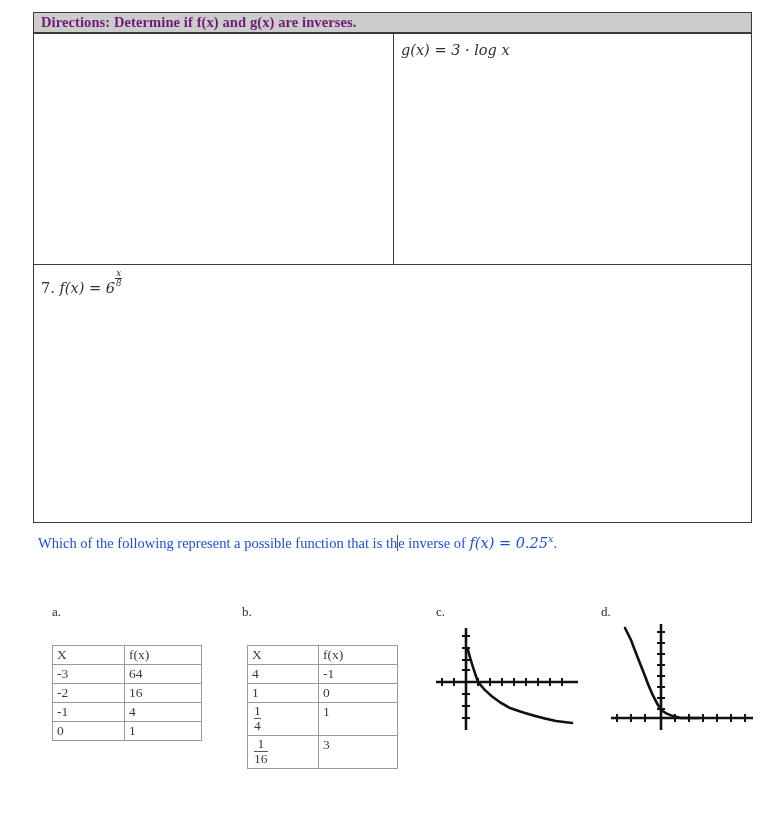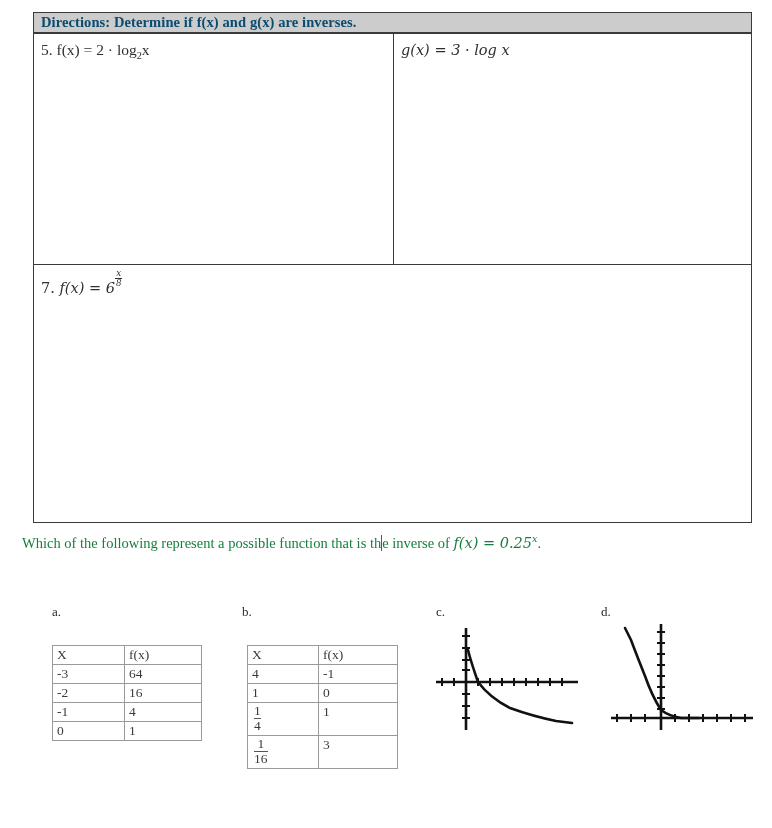--- a/index.html
+++ b/index.html
@@ -33,21 +33,21 @@
     height: 21px;
     display: flex;
     align-items: center;
     padding-left: 7px;
     box-sizing: border-box;
   }
   .ws-header-text {
     font-weight: bold;
     font-size: 14.5px;
     letter-spacing: 0.1px;
-    color: #0c4a6e;
+    color: #701a75;
     white-space: nowrap;
   }
   .cell {
     box-sizing: border-box;
     padding: 5px 0 0 7px;
     overflow: hidden;
   }
   .cell-5 {
     width: 360px;
     height: 230px;
@@ -90,25 +90,25 @@
     text-align: center;
     position: relative;
     top: -1px;
   }
   .frac .fr-n { display: block; padding: 0 1px; }
   .frac .fr-d { display: block; border-top: 1px solid #2f2f2f; padding: 0 1px; }
 
   
   .question {
     position: absolute;
-    left: 22px;
+    left: 38px;
     top: 535px;
     font-size: 14.5px;
     white-space: nowrap;
-    color: #15803d;
+    color: #1d4ed8;
   }
   .question .mi {
     font-family: "DejaVu Serif", serif;
     font-style: italic;
   }
   .caret {
     display: inline-block;
     width: 1px;
     height: 16px;
     background: #555;
@@ -174,24 +174,20 @@
 
 <div class="worksheet">
 
   <div class="ws-header">
     <span class="ws-header-text">Directions: Determine if f(x) and g(x) are inverses.</span>
   </div>
 
   <div class="ws-row">
 
     <div class="cell cell-5">
-      <div class="mathline roman">
-        <span>5.</span>
-        <span>f(x) = 2 · log</span><sub>2</sub><span>x</span>
-      </div>
     </div>
 
     <div class="cell cell-6">
       <div class="mathline ital">
         <span>g(x) = 3 · log x</span>
       </div>
     </div>
 
   </div>
 

